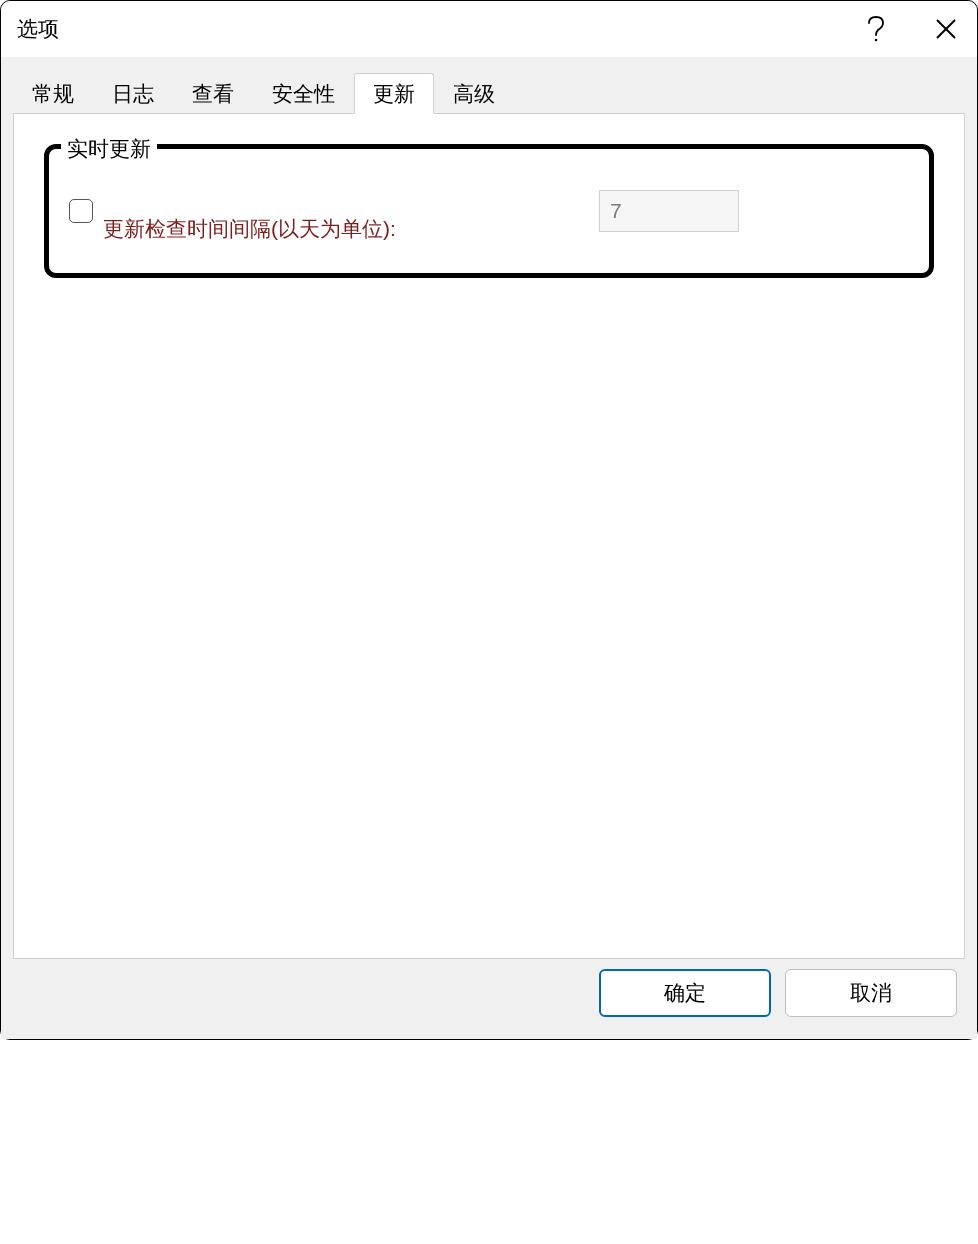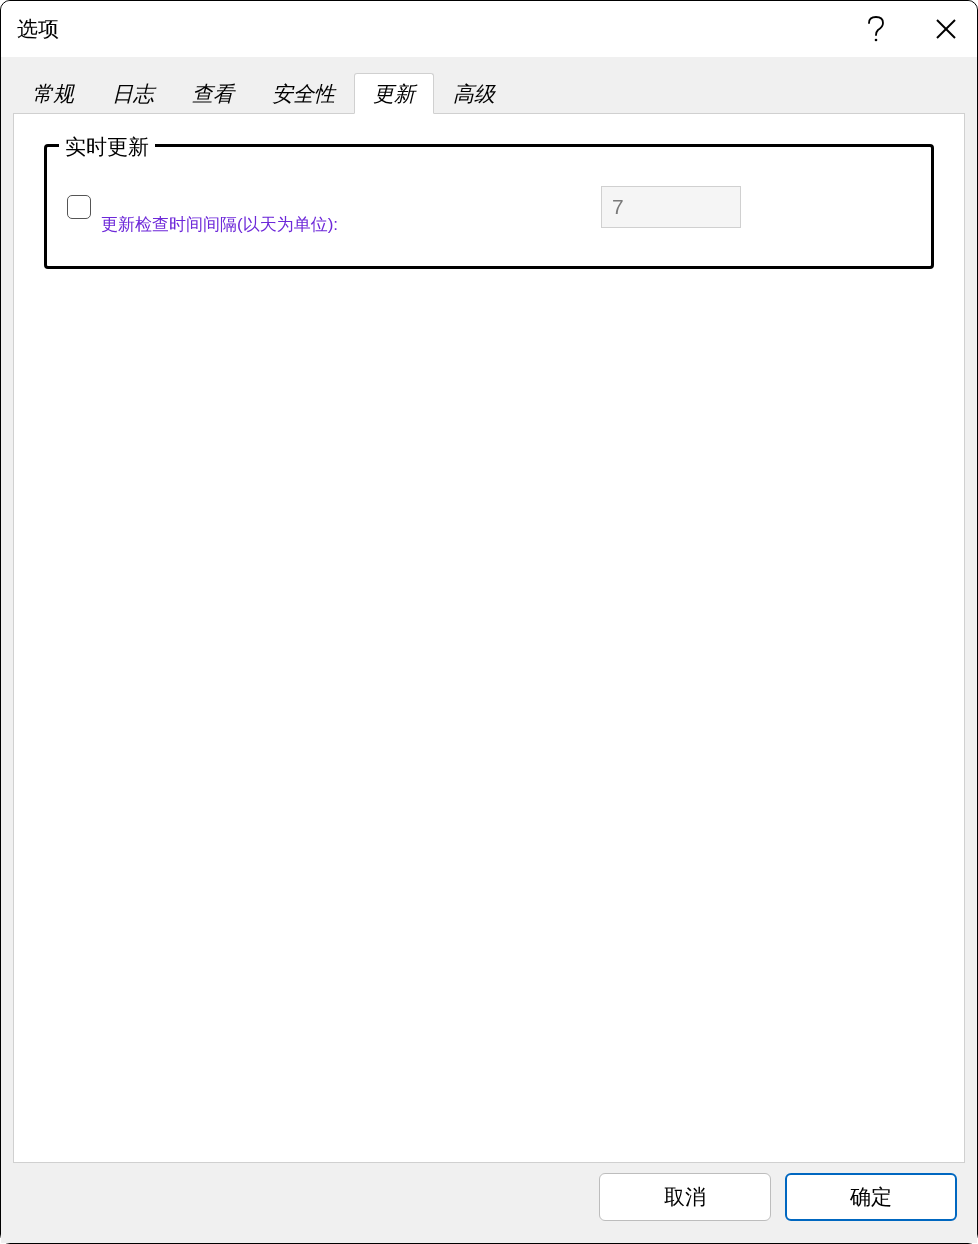--- a/index.html
+++ b/index.html
@@ -10,21 +10,21 @@
     body {
       font-family: "Microsoft YaHei", "Segoe UI", sans-serif;
       font-size: 20px;
       background: #ffffff;
       width: 978px;
       height: 1244px;
       overflow: hidden;
     }
     .window {
       width: 978px;
-      height: 1244px;
+      height: 1040px;
       background: #ffffff;
       border: 1px solid #000000;
       border-radius: 10px;
       display: flex;
       flex-direction: column;
     }
     .titlebar {
       height: 56px;
       background: #ffffff;
       display: flex;
@@ -73,40 +73,39 @@
       padding: 8px 18px;
       font-size: 21px;
       color: #000000;
       cursor: pointer;
       border: 1px solid transparent;
       border-bottom: none;
       background: transparent;
       white-space: nowrap;
       display: flex;
       align-items: center;
-      font-style: italic;
     }
     .tab.active {
       background: #ffffff;
       border: 1px solid #d0d0d0;
       border-bottom: 1px solid #ffffff;
       margin-bottom: -1px;
       border-top-left-radius: 3px;
       border-top-right-radius: 3px;
       text-align: right;
     }
     .tab-content {
       flex: 1;
       background: #ffffff;
       border: 1px solid #d0d0d0;
       padding: 30px;
     }
     .groupbox {
-      border: 3px solid #000000;
-      border-radius: 4px;
+      border: 5px solid #000000;
+      border-radius: 12px;
       padding: 30px 20px 30px 20px;
       position: relative;
     }
     .groupbox-title {
       position: absolute;
       top: -14px;
       left: 12px;
       background: #ffffff;
       padding: 0 6px;
       font-size: 21px;
@@ -120,22 +119,22 @@
     .checkbox {
       width: 24px;
       height: 24px;
       border: 1.5px solid #555555;
       border-radius: 5px;
       cursor: pointer;
       flex-shrink: 0;
       background: #ffffff;
     }
     .checkbox-label {
-      font-size: 17px;
-      color: #6d28d9;
+      font-size: 21px;
+      color: #7f1d1d;
       margin-top: 36px;
     }
     .spacer {
       flex: 1;
     }
     .number-input {
       width: 140px;
       height: 42px;
       border: 1px solid #d0d0d0;
       background: #f5f5f5;
@@ -208,17 +207,17 @@
             <div class="checkbox"></div>
             <div class="checkbox-label">更新检查时间间隔(以天为单位):</div>
             <div class="spacer"></div>
             <input class="number-input" type="text" disabled="" value="7" style="">
           </div>
         </div>
       </div>
     </div>
 
     <div class="footer">
+      <div class="button primary">确定</div>
       <div class="button">取消</div>
-      <div class="button primary">确定</div>
     </div>
   </div>
 </div>
 
 </body></html>

